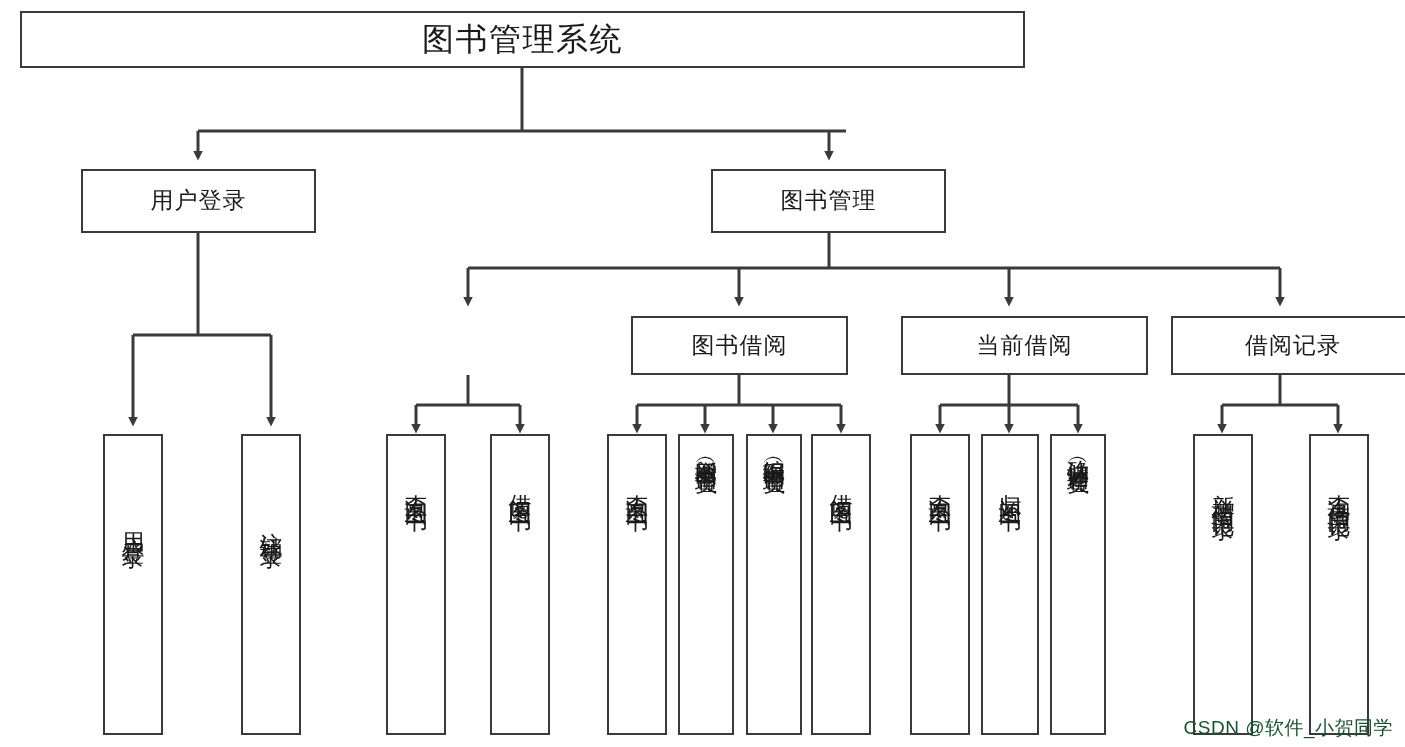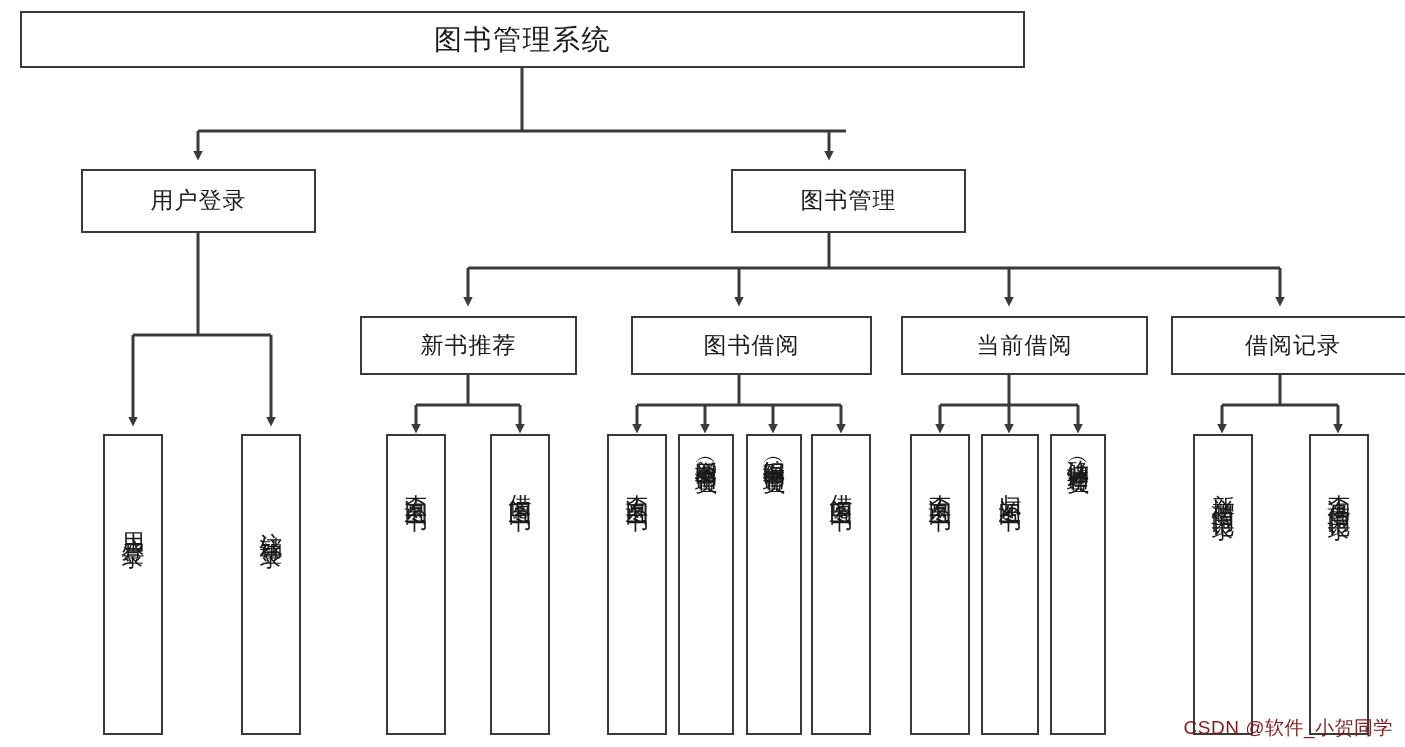--- a/index.html
+++ b/index.html
@@ -40,21 +40,21 @@
     text-align: center;
     line-height: 1.18;
     white-space: nowrap;
   }
   
   .node.h .label {
     font-size: 23px;
     letter-spacing: 1px;
   }
   .node.root .label {
-    font-size: 28px;
+    font-size: 32px;
     letter-spacing: 1.5px;
   }
   
   .node.v {
     align-items: flex-start;
     justify-content: center;
     padding-top: 6px;
   }
   .node.v .label {
     writing-mode: vertical-rl;
@@ -72,21 +72,21 @@
     padding-top: 78px;
   }
   .node.v.smallpad {
     padding-top: 40px;
   }
   #watermark {
     position: absolute;
     right: 12px;
     bottom: 6px;
     font-size: 19px;
-    color: #7f1d1d;
+    color: #14532d;
     letter-spacing: 0.5px;
     white-space: nowrap;
   }
 </style>
 </head>
 <body>
 
 <div id="canvas">
 
   <svg id="edges" viewBox="0 0 1405 747" width="1405" height="747">
@@ -139,28 +139,25 @@
     </g>
   </svg>
 
   <div class="node root h" style="left:20px; top:11px; width:1005px; height:57px;">
     <span class="label">图书管理系统</span>
   </div>
 
   <div class="node h" style="left:81px; top:169px; width:235px; height:64px;">
     <span class="label">用户登录</span>
   </div>
-  <div class="node h" style="left:711px; top:169px; width:235px; height:64px;margin-left:20px;">
+  <div class="node h" style="left:711px; top:169px; width:235px; height:64px;">
     <span class="label">图书管理</span>
   </div>
 
-  <div class="node h" style="left:360px; top:316px; width:217px; height:59px;">
-    <span class="label">新书推荐</span>
-  </div>
-  <div class="node h" style="left:631px; top:316px; width:241px; height:59px;">
+  <div class="node h" style="left:631px; top:316px; width:217px; height:59px;">
     <span class="label">图书借阅</span>
   </div>
   <div class="node h" style="left:901px; top:316px; width:247px; height:59px;">
     <span class="label">当前借阅</span>
   </div>
   <div class="node h" style="left:1171px; top:316px; width:244px; height:59px;">
     <span class="label">借阅记录</span>
   </div>
 
   <div class="node v midpad" style="left:103px; top:434px; width:60px; height:301px;">

